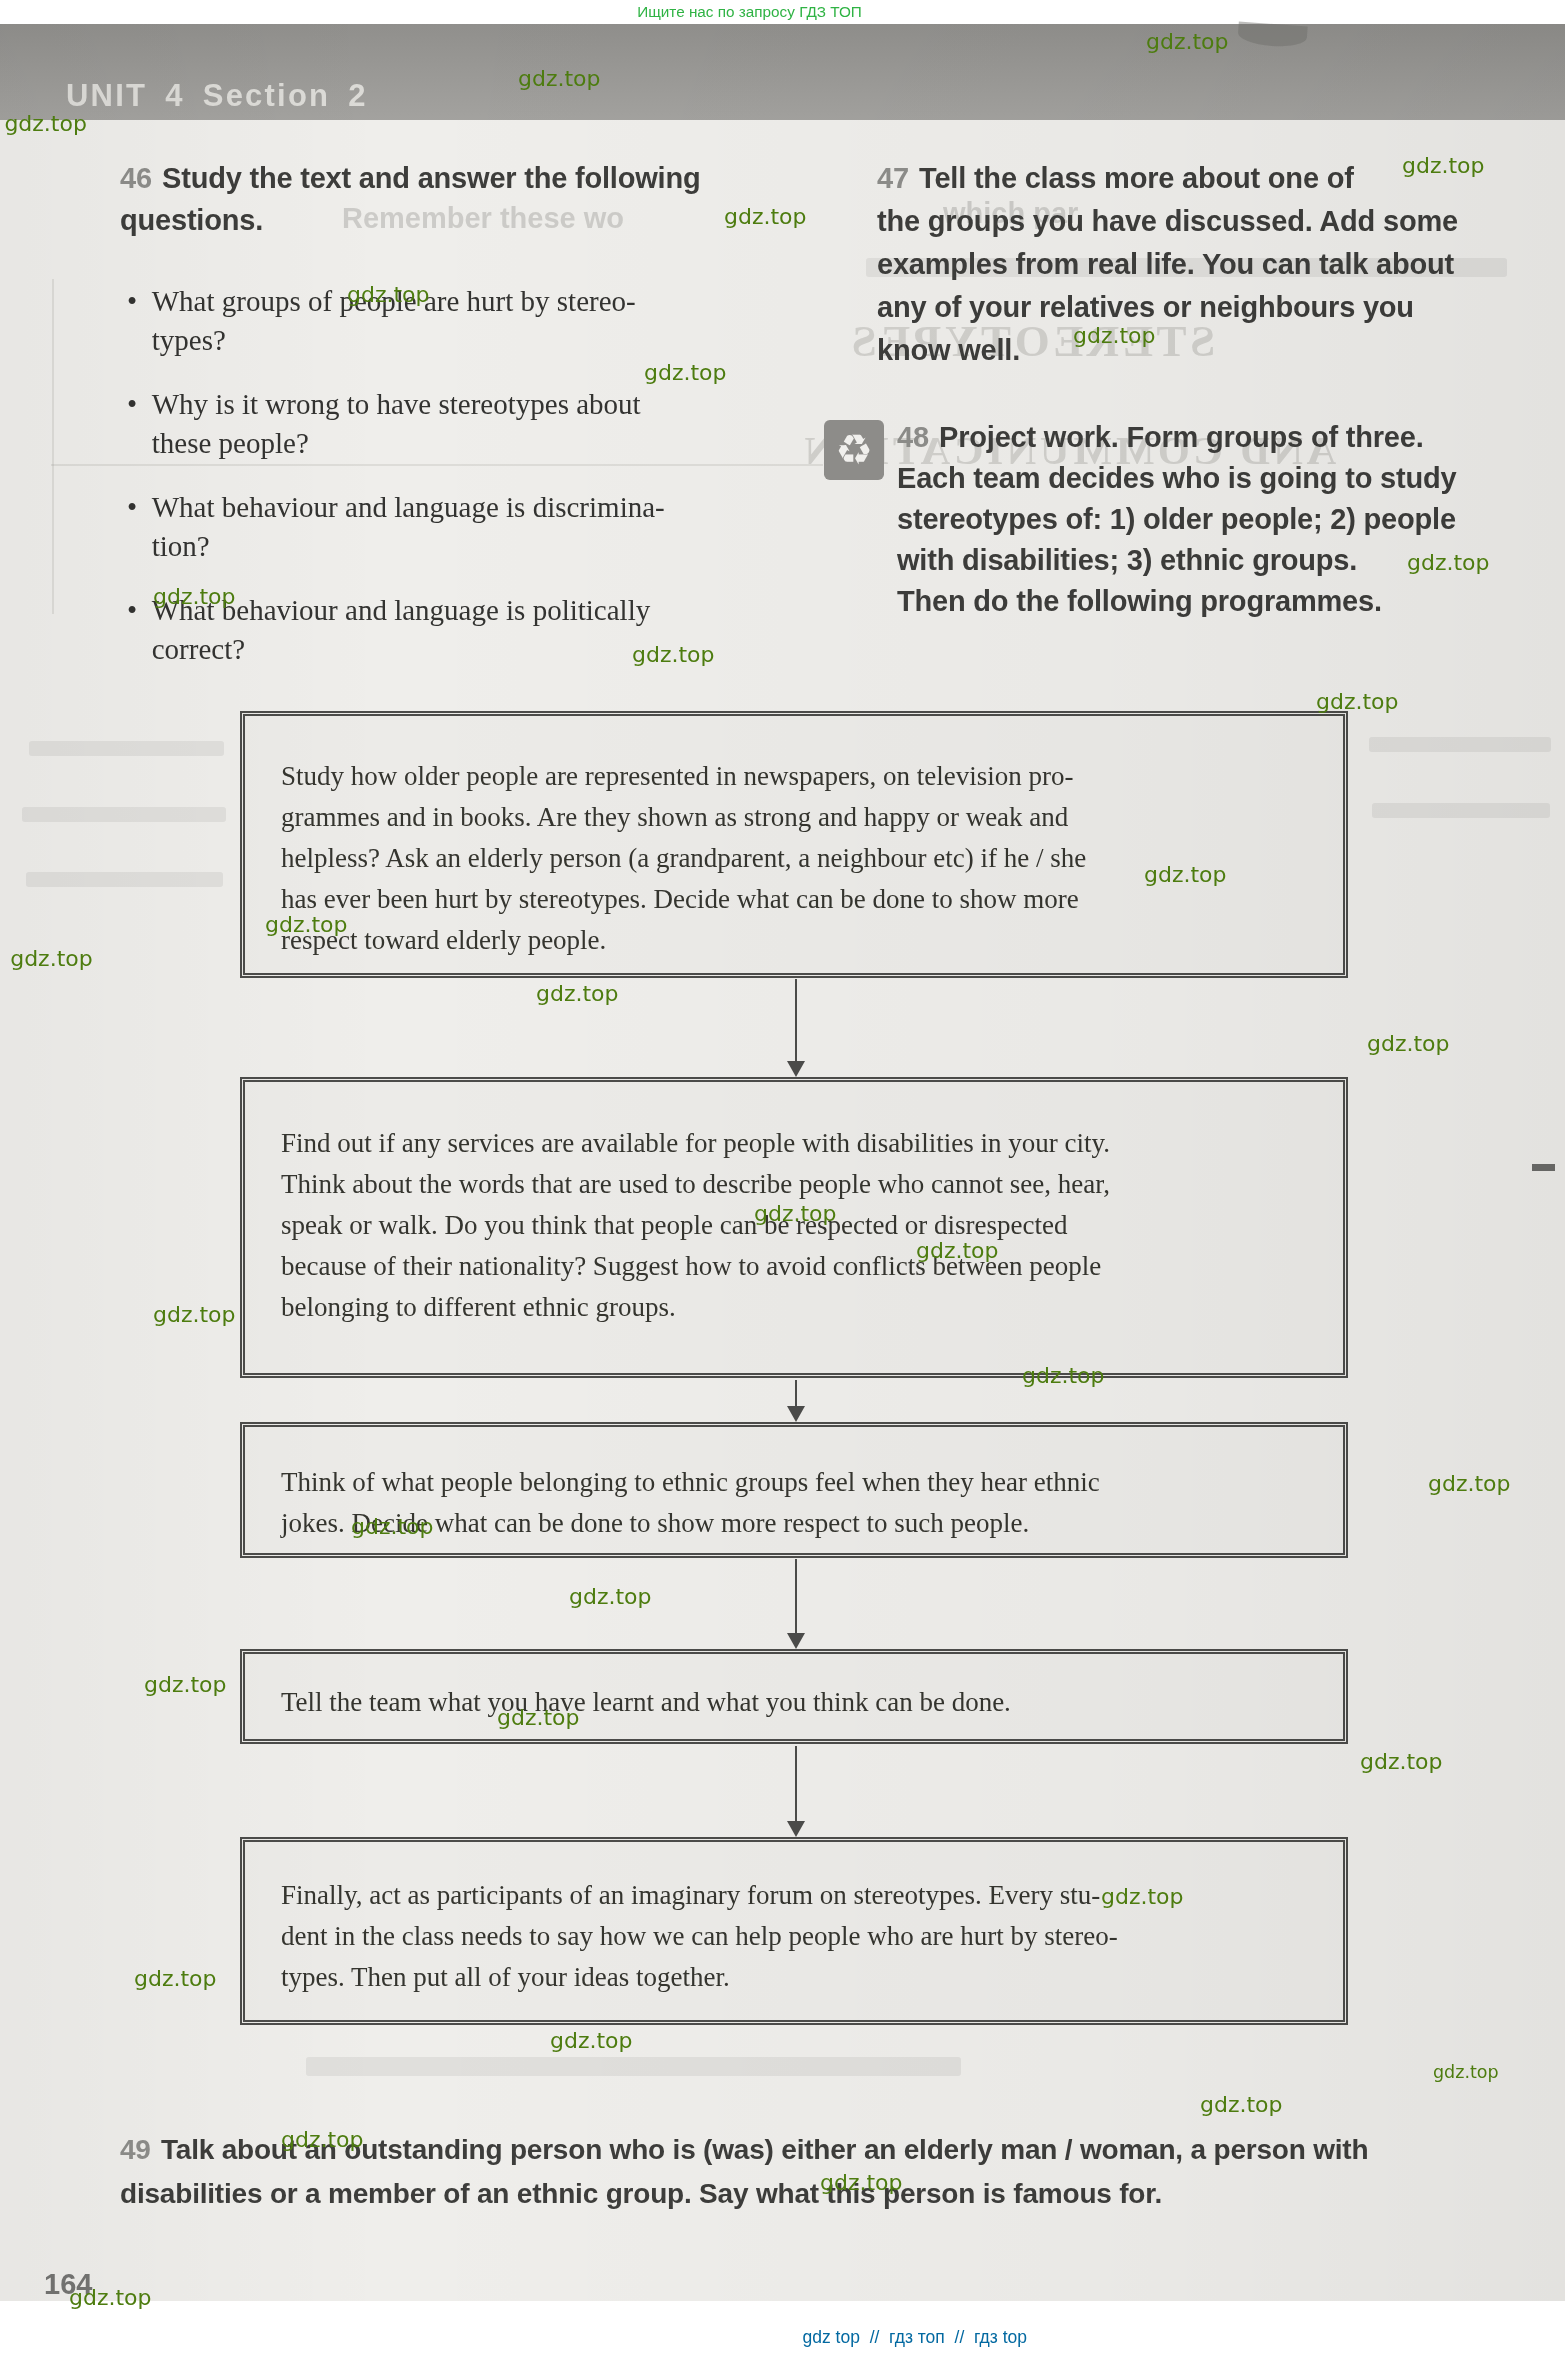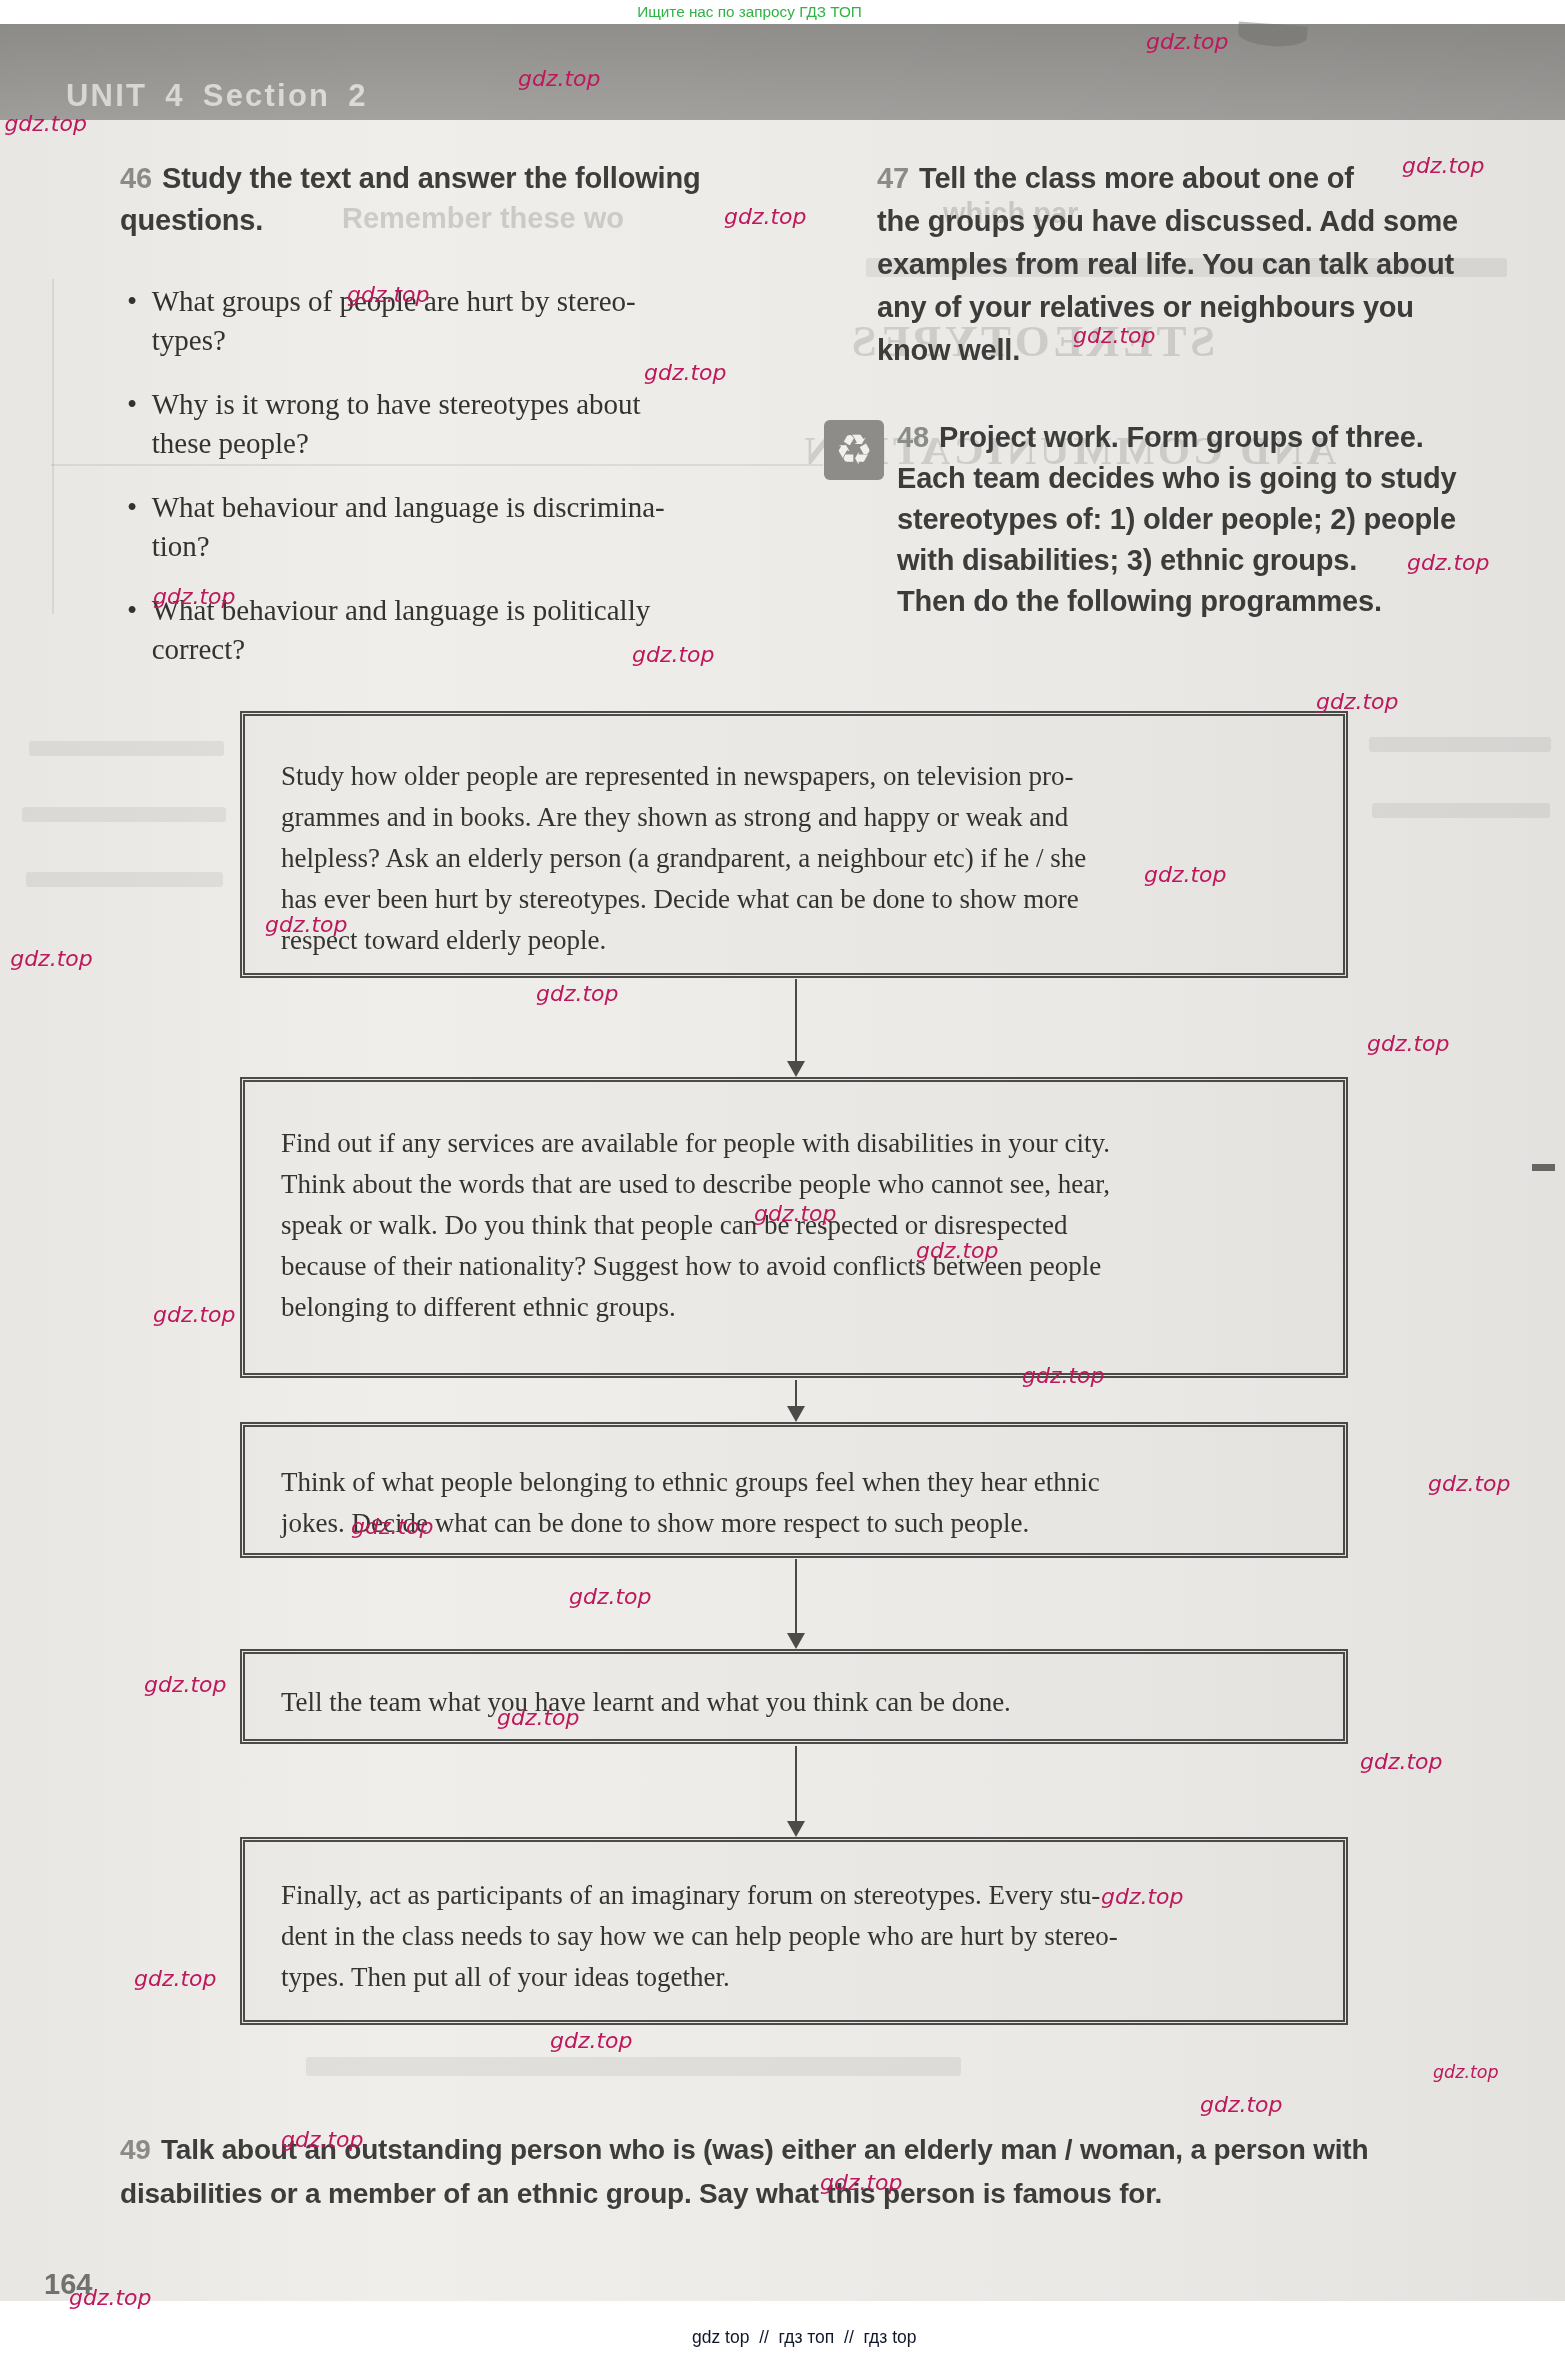--- a/index.html
+++ b/index.html
@@ -54,26 +54,26 @@
   
   .ghost{position:absolute;pointer-events:none;color:#b9b8b4;font-weight:bold;}
   .ghost.mirror{transform:scaleX(-1);font-family:"Liberation Serif",serif;opacity:.55;letter-spacing:3.6px;}
   .g1{left:848px;top:291px;font-size:45px;}
   .g2{left:801px;top:402px;font-size:41px;}
   .gline{position:absolute;pointer-events:none;color:#c7c6c2;font-weight:bold;font-size:29px;opacity:.85;}
   .smear{position:absolute;pointer-events:none;background:#8a8a86;opacity:.14;border-radius:2.9px;}
   .hairline{position:absolute;pointer-events:none;background:#8a8a86;opacity:.18;}
   .edge-dash{position:absolute;left:1532px;top:1140px;width:23px;height:6.6px;background:#4a4a48;opacity:.8;}
   
-  .watermark{position:absolute;font-family:"DejaVu Sans",sans-serif;font-size:22px;color:#be185d;
-        white-space:nowrap;font-style:italic;}
+  .watermark{position:absolute;font-family:"DejaVu Sans",sans-serif;font-size:22px;color:#4d7c0f;
+        white-space:nowrap;}
   
   .page-number{position:absolute;left:44px;top:2244px;font-size:29px;font-weight:bold;color:#747472;}
-  .footer{position:absolute;left:692px;top:2327px;width:335px;text-align:left;font-size:17.5px;
-        color:#0f172a;white-space:pre;font-family:"Liberation Sans",sans-serif;}
+  .footer{position:absolute;left:692px;top:2327px;width:335px;text-align:right;font-size:17.5px;
+        color:#0369a1;white-space:pre;font-family:"Liberation Sans",sans-serif;}
 </style>
 </head>
 <body>
 
 <div id="page">
 
   <div class="top-banner">Ищите нас по запросу ГДЗ ТОП</div>
 
   <div class="paper">
 

